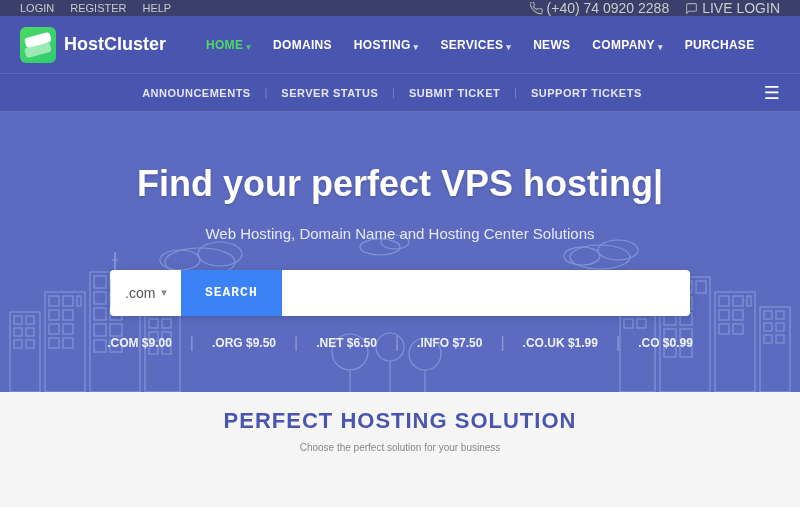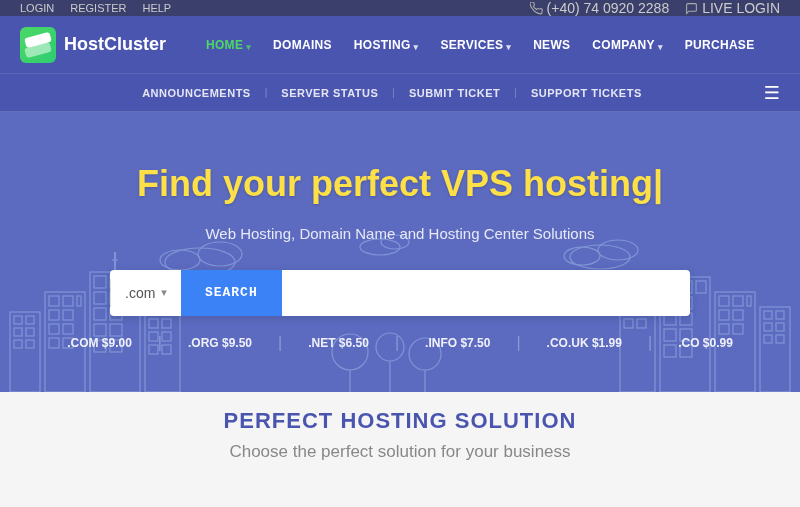--- a/index.html
+++ b/index.html
@@ -111,21 +111,21 @@
       display: flex;
       flex-direction: column;
       align-items: center;
       justify-content: center;
       padding: 30px 20px 20px;
       position: relative;
       overflow: hidden;
     }
 
     .hero-title {
-      color: #fde047;
+      color: #ffffff;
       font-size: 36px;
       font-weight: 700;
       text-align: center;
       margin-bottom: 20px;
       position: relative;
       z-index: 2;
       text-shadow: 0 1px 3px rgba(0,0,0,0.2);
     }
     .hero-subtitle {
       color: rgba(255,255,255,0.85);
@@ -186,21 +186,21 @@
       cursor: pointer;
       letter-spacing: 1px;
       text-transform: uppercase;
       font-family: Liberation Mono, monospace;
     }
 
     
     .domain-prices {
       display: flex;
       align-items: center;
-      gap: 8px;
+      gap: 0;
       margin-top: 18px;
       position: relative;
       z-index: 2;
     }
     .price-item {
       color: rgba(255,255,255,0.9);
       font-size: 12px;
       font-weight: 600;
       padding: 0 18px;
       display: flex;
@@ -221,21 +221,21 @@
     .bottom-title {
       color: #4a55b0;
       font-size: 22px;
       font-weight: 700;
       text-transform: uppercase;
       letter-spacing: 1px;
       margin-bottom: 8px;
     }
     .bottom-subtitle {
       color: #888;
-      font-size: 17px;
+      font-size: 10px;
     }
 
     
     .city-svg {
       position: absolute;
       bottom: 0;
       left: 0;
       right: 0;
       width: 100%;
     }

